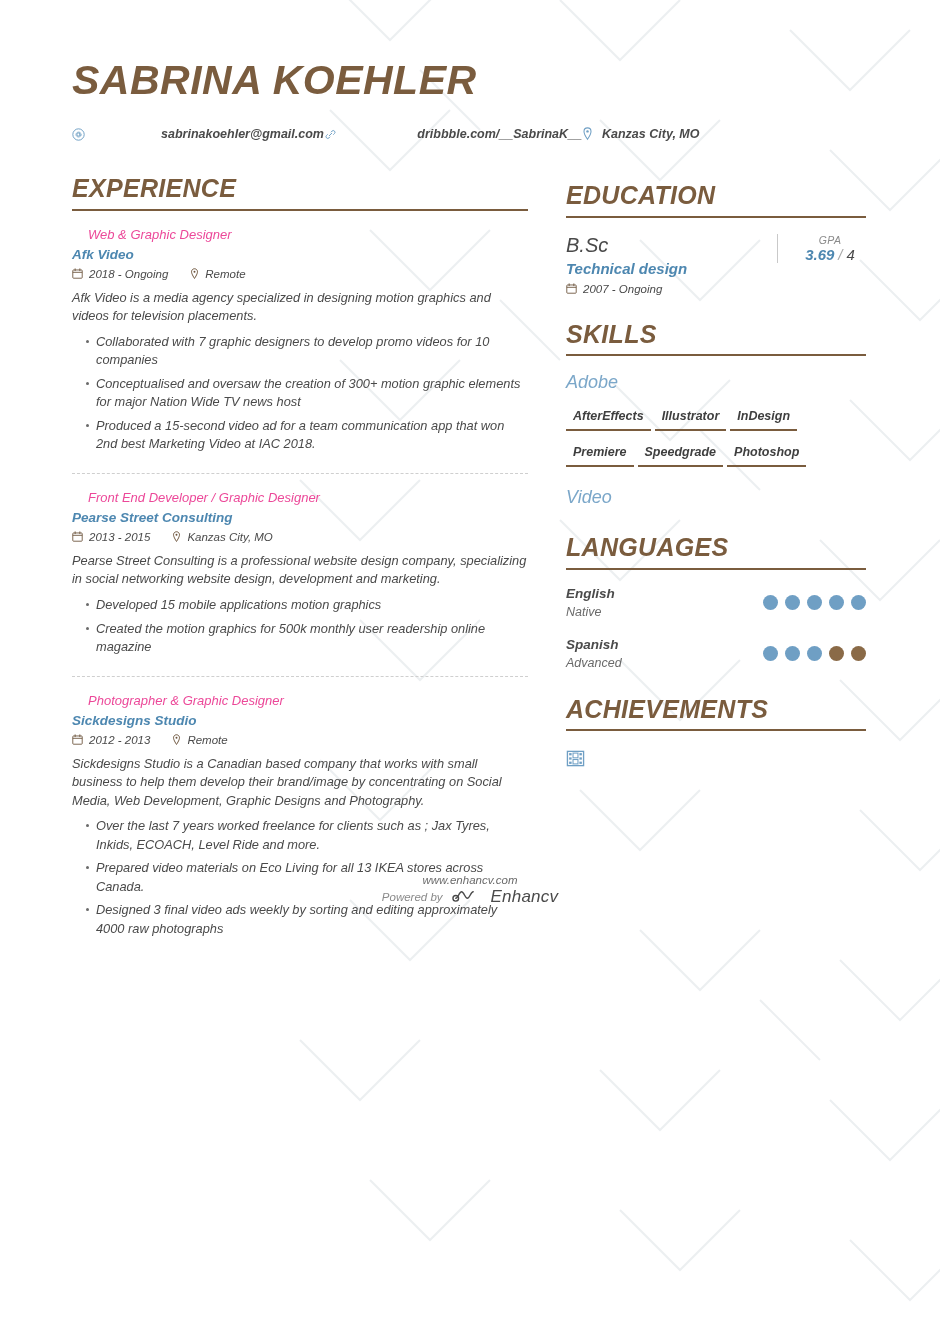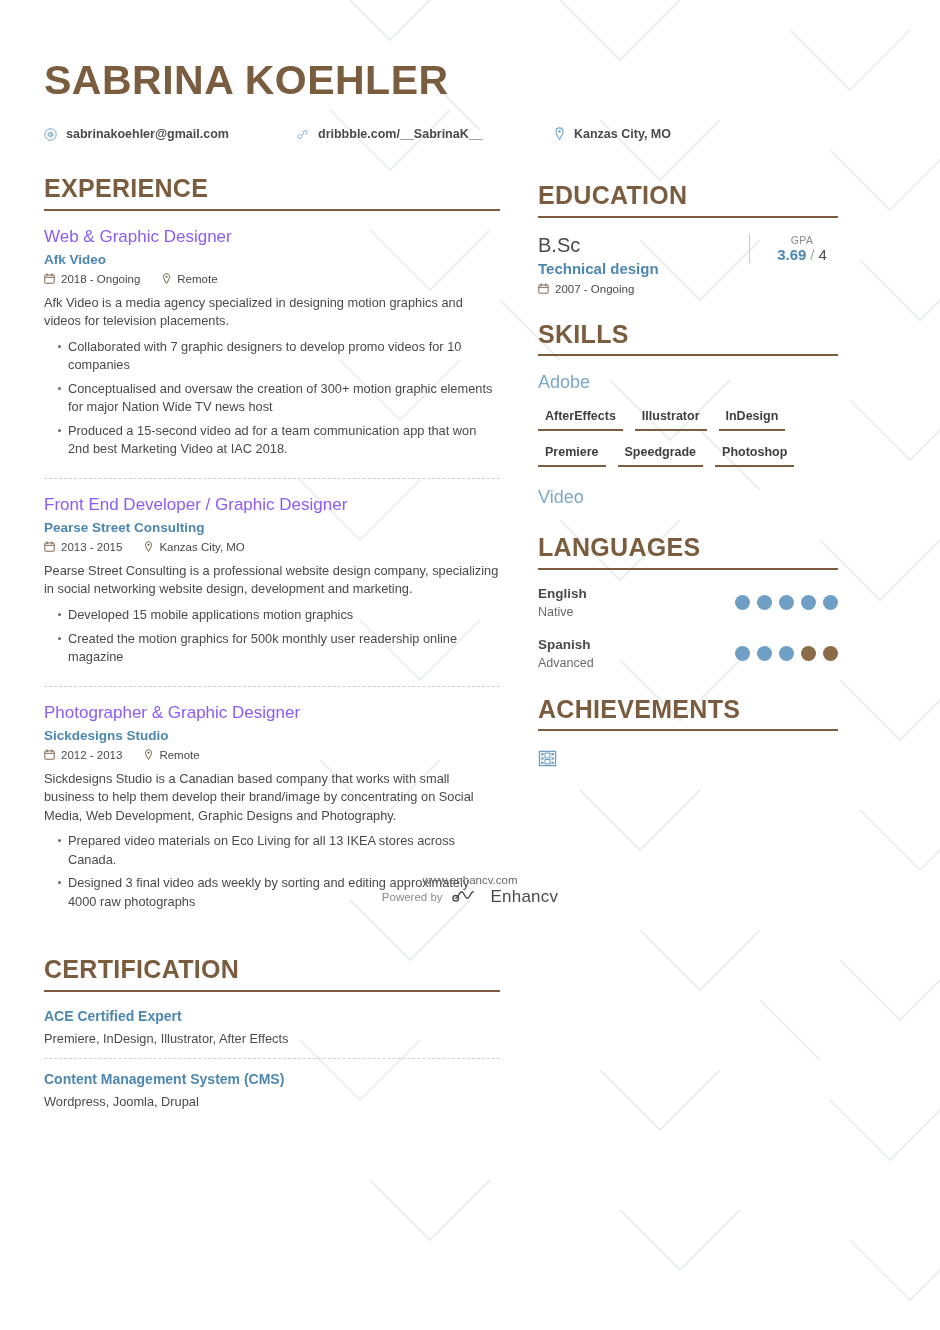--- a/index.html
+++ b/index.html
@@ -13,21 +13,22 @@
     font-family: "Liberation Sans", sans-serif;
     color: #3c3c3c;
     position: relative;
     overflow: hidden;
   }
   .page {
     position: relative;
     width: 940px;
     height: 944px;
     box-sizing: border-box;
-    padding: 60px 72px 0 44px;
+    padding: 60px 72px 0 72px;
+    font-style: italic;
   }
   
   .watermark {
     position: absolute;
     inset: 0;
     pointer-events: none;
     z-index: 0;
   }
   .content {
     position: relative;
@@ -51,20 +52,21 @@
     display: flex;
     align-items: center;
     margin-bottom: 34px;
   }
   .contact-item {
     display: flex;
     align-items: center;
     font-size: 12.5px;
     font-weight: bold;
     color: #4a4a4a;
+    justify-content: space-between;
   }
   .contact-item .ci-icon {
     color: #6f9fc4;
     margin-right: 9px;
     display: inline-flex;
     align-items: center;
   }
   .ci-email { width: 252px; }
   .ci-link  { width: 258px; }
 
@@ -81,23 +83,23 @@
     border: 0;
     border-top: 2px solid #7a5c3e;
     margin: 0 0 16px 0;
   }
   .section { margin-bottom: 26px; }
 
   
   .job { padding-bottom: 14px; }
   .job + .job { border-top: 1px dashed #cfcfcf; padding-top: 16px; }
   .job-title {
-    font-size: 17px;
-    color: #8b5cf6;
-    margin: 0 0 5px 0;
+    font-size: 13px;
+    color: #ec4899;
+    margin: 0 0 5px 16px;
     font-weight: normal;
   }
   .job-company {
     font-size: 13.5px;
     font-weight: bold;
     color: #4d87b0;
     margin: 0 0 6px 0;
   }
   .job-meta {
     display: flex;
@@ -173,21 +175,21 @@
   .gpa-values .gpa-val { color: #4d87b0; font-weight: bold; }
   .gpa-values .gpa-sep { color: #a8a8a8; margin: 0 4px; }
 
   
   .skill-group-title {
     font-size: 18px;
     color: #7ba7c9;
     margin: 0 0 12px 0;
     font-weight: normal;
   }
-  .chips { display: flex; flex-wrap: wrap; gap: 10px 12px; margin-bottom: 20px; }
+  .chips { display: flex; flex-wrap: wrap; gap: 10px 4px; margin-bottom: 20px; }
   .chip {
     font-size: 12.5px;
     font-weight: bold;
     color: #3f3f3f;
     padding: 4px 7px 6px 7px;
     border-bottom: 2px solid #7a5c3e;
     white-space: nowrap;
   }
 
   
@@ -399,39 +401,27 @@
                 <svg width="9" height="12" viewBox="0 0 12 16" fill="none" xmlns="http://www.w3.org/2000/svg">
                   <path d="M6 1C3.8 1 2 2.8 2 5c0 3 4 9 4 9s4-6 4-9c0-2.2-1.8-4-4-4z" stroke="#6a5139" stroke-width="1.3" fill="none"></path>
                   <circle cx="6" cy="5" r="1.3" fill="#6a5139"></circle>
                 </svg>
               </span>
               <span>Remote</span>
             </span>
           </div>
           <p class="job-desc">Sickdesigns Studio is a Canadian based company that works with small business to help them develop their brand/image by concentrating on Social Media, Web Development, Graphic Designs and Photography.</p>
           <ul class="bullets">
+            <li>Over the last 7 years worked freelance for clients such as ; Jax Tyres, Inkids, ECOACH, Level Ride and more.</li>
             <li>Prepared video materials on Eco Living for all 13 IKEA stores across Canada.</li>
             <li>Designed 3 final video ads weekly by sorting and editing approximately 4000 raw photographs</li>
           </ul>
         </div>
       </div>
 
-      <div class="section">
-        <h2 class="sec-title">CERTIFICATION</h2>
-        <hr class="sec-rule">
-
-        <div class="cert">
-          <div class="cert-title">ACE Certified Expert</div>
-          <p class="cert-sub">Premiere, InDesign, Illustrator, After Effects</p>
-        </div>
-        <div class="cert">
-          <div class="cert-title">Content Management System (CMS)</div>
-          <p class="cert-sub">Wordpress, Joomla, Drupal</p>
-        </div>
-      </div>
 
     </div>
 
     <div class="right-col">
 
       <div class="section">
         <h2 class="sec-title">EDUCATION</h2>
         <hr class="sec-rule">
         <div class="edu-wrap">
           <div class="edu-main">

